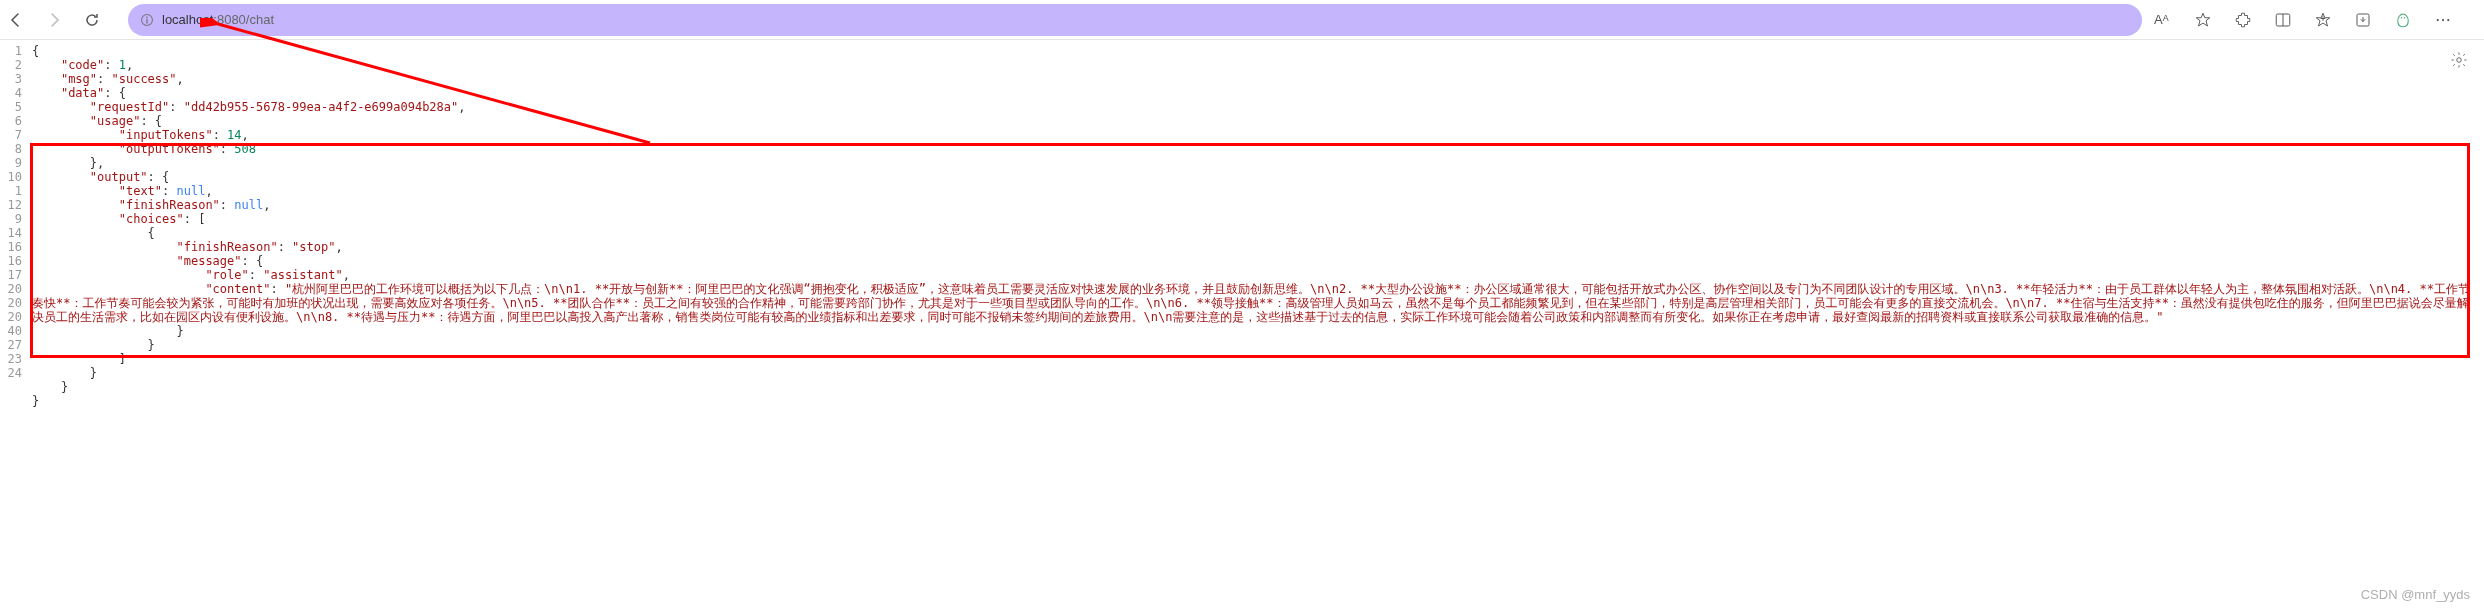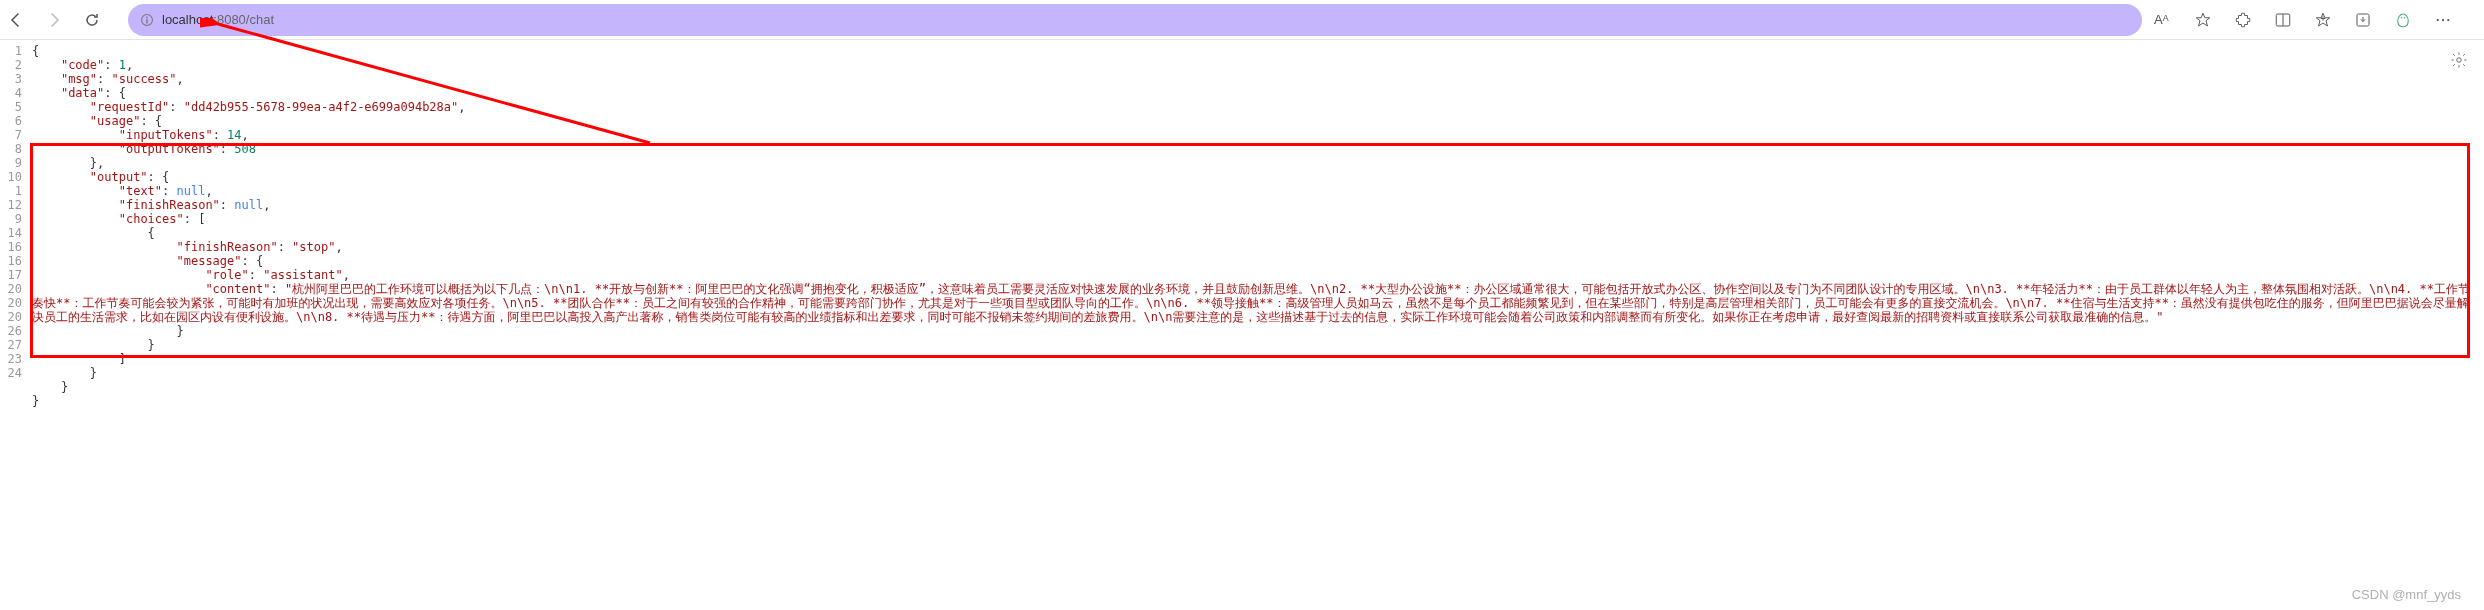--- a/index.html
+++ b/index.html
@@ -85,21 +85,21 @@
       pointer-events: none;
     }
     .arrow {
       position: absolute;
       left: 200px;
       top: 18px;
       pointer-events: none;
     }
     .watermark {
       position: absolute;
-      right: 23px;
+      right: 14px;
       bottom: 8px;
       color: rgba(120,120,120,0.6);
       font-size: 13px;
     }
     .gear-float {
       position: absolute;
       right: 2px;
       top: 44px;
       color: #666;
     }
@@ -208,21 +208,21 @@
       <div>1</div>
       <div>12</div>
       <div>9</div>
       <div>14</div>
       <div>16</div>
       <div>16</div>
       <div>17</div>
       <div>20</div>
       <div>20</div>
       <div>20</div>
-      <div>26</div>
+      <div>40</div>
       <div>27</div>
       <div>23</div>
       <div>24</div>
     </div>
   <pre class="json" id="jsonview"><span class="p">{</span>
     <span class="k">"code"</span><span class="p">: </span><span class="n">1</span><span class="p">,</span>
     <span class="k">"msg"</span><span class="p">: </span><span class="s">"success"</span><span class="p">,</span>
     <span class="k">"data"</span><span class="p">: </span><span class="p">{</span>
         <span class="k">"requestId"</span><span class="p">: </span><span class="s">"dd42b955-5678-99ea-a4f2-e699a094b28a"</span><span class="p">,</span>
         <span class="k">"usage"</span><span class="p">: </span><span class="p">{</span>

